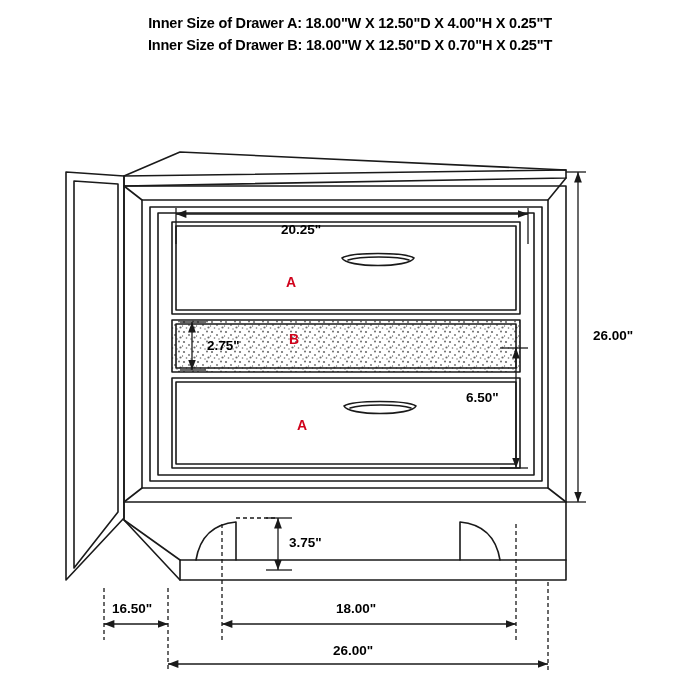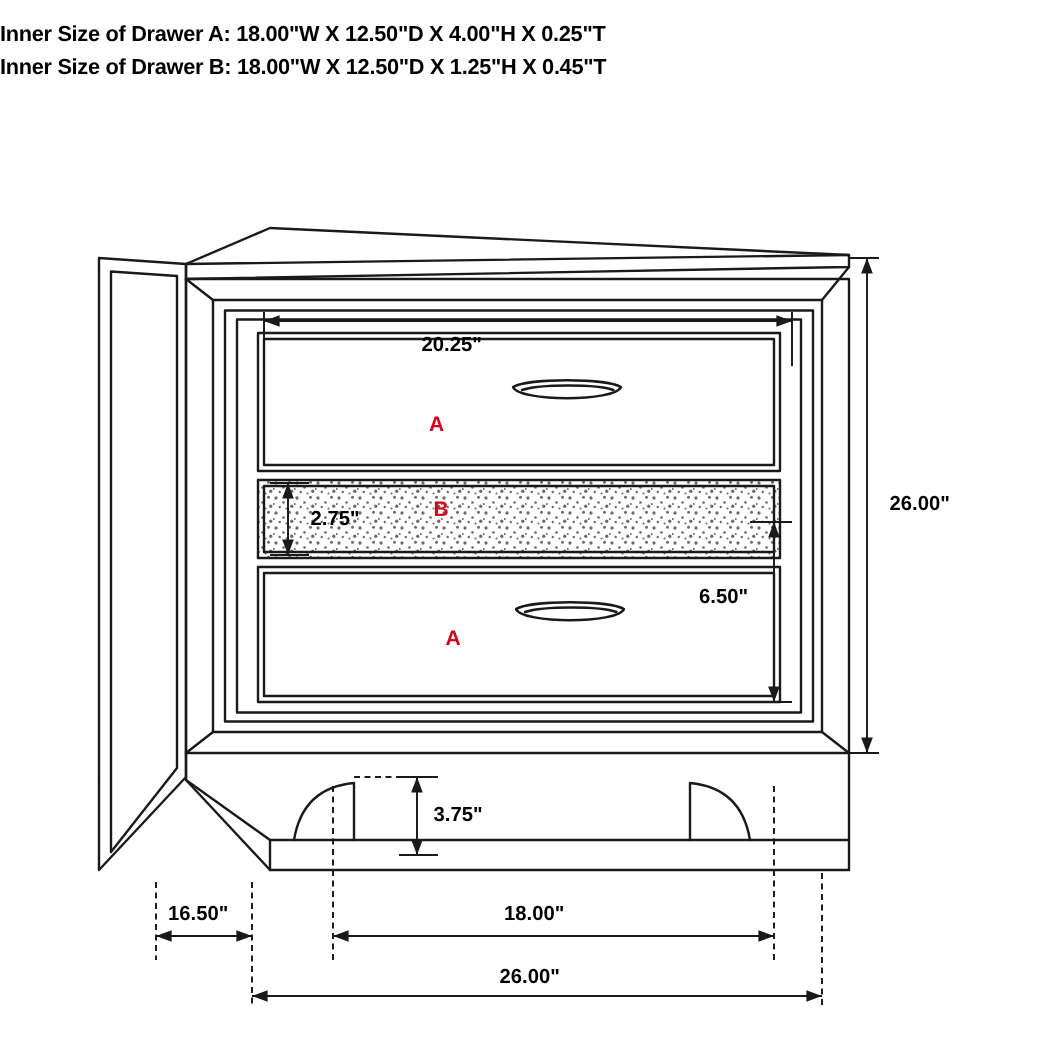--- a/index.html
+++ b/index.html
@@ -18,21 +18,21 @@
   #page {
     position: relative;
     width: 700px;
     height: 700px;
   }
   .header-lines {
     position: absolute;
     top: 12px;
     left: 0;
     width: 700px;
-    text-align: left;
+    text-align: center;
   }
   .header-lines .hline {
     font-size: 14.5px;
     font-weight: bold;
     line-height: 22px;
     letter-spacing: -0.2px;
     white-space: nowrap;
   }
   svg.drawing {
     position: absolute;
@@ -55,21 +55,21 @@
     white-space: nowrap;
   }
 </style>
 </head>
 <body>
 
 <div id="page">
 
   <div class="header-lines">
     <div class="hline">Inner Size of Drawer A: 18.00"W X 12.50"D X 4.00"H X 0.25"T</div>
-    <div class="hline">Inner Size of Drawer B: 18.00"W X 12.50"D X 1.25"H X 0.45"T</div>
+    <div class="hline">Inner Size of Drawer B: 18.00"W X 12.50"D X 0.70"H X 0.25"T</div>
   </div>
 
   <svg class="drawing" viewBox="0 0 700 700">
     <defs>
       <pattern id="speckle" width="14" height="10" patternUnits="userSpaceOnUse">
         <rect width="14" height="10" fill="#ffffff"></rect>
         <circle cx="2" cy="2" r="1.1" fill="#6b6b6b"></circle>
         <circle cx="7" cy="5" r="0.9" fill="#6b6b6b"></circle>
         <circle cx="11" cy="1.5" r="1.0" fill="#6b6b6b"></circle>
         <circle cx="4.5" cy="8" r="0.8" fill="#6b6b6b"></circle>

